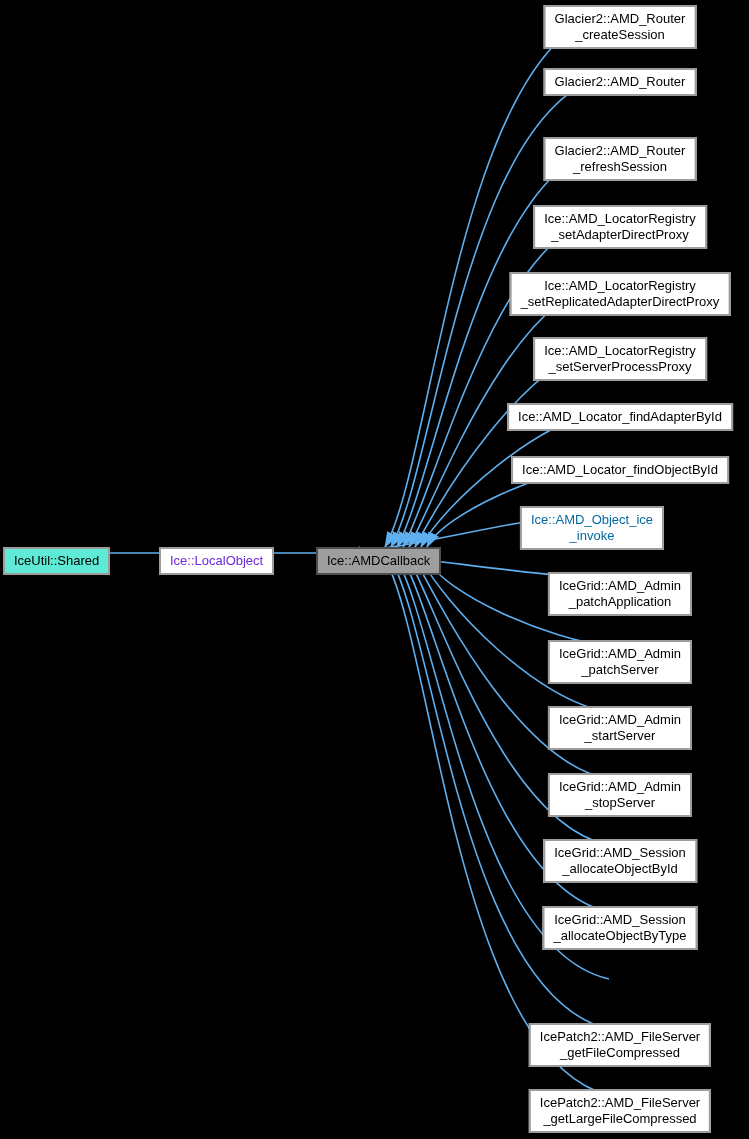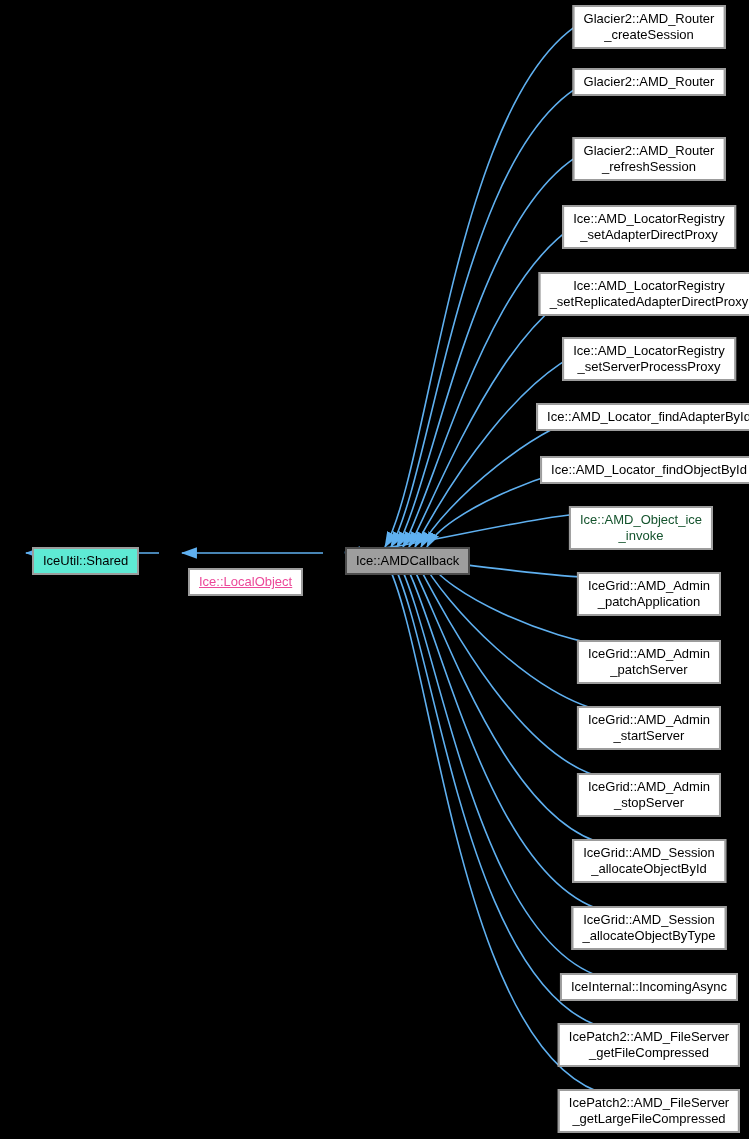--- a/index.html
+++ b/index.html
@@ -21,21 +21,20 @@
     box-sizing: border-box;
     background: #fff;
     border: 2px solid #9c9c9c;
     color: #000;
     font-size: 13px;
     line-height: 16px;
     padding: 4px 9px;
     text-align: center;
     white-space: nowrap;
     z-index: 2;
-    margin-left: 29px;
   }
   .node.highlighted {
     background: #9e9e9e;
     border-color: #4d4d4d;
   }
   .node .line { display: block; }
   .derived { transform: translateX(-50%); }
 </style>
 </head>
 <body>
@@ -64,21 +63,21 @@
       <path d="M609,779 C520.6,763.6 442.4,610.4 415,559" fill="none" stroke="#5fb0f0" stroke-width="1.6" marker-end="url(#arrowhead)"></path>
       <path d="M609,845 C506.08,824.98 441.02,618.32 409,559" fill="none" stroke="#5fb0f0" stroke-width="1.6" marker-end="url(#arrowhead)"></path>
       <path d="M609,912 C491.34000000000003,887.29 439.71,626.36 403,559" fill="none" stroke="#5fb0f0" stroke-width="1.6" marker-end="url(#arrowhead)"></path>
       <path d="M609,979 C476.6,949.6 438.4,634.4 397,559" fill="none" stroke="#5fb0f0" stroke-width="1.6" marker-end="url(#arrowhead)"></path>
       <path d="M609,1029 C465.6,996.1 435.9,640.4 391,559" fill="none" stroke="#5fb0f0" stroke-width="1.6" marker-end="url(#arrowhead)"></path>
       <path d="M609,1095 C459,1060 433,644 385,559" fill="none" stroke="#5fb0f0" stroke-width="1.6" marker-end="url(#arrowhead)"></path>
     </svg>
 <div class="node" style="background: #5eead4; border-color: rgb(156, 156, 156); color: rgb(0, 0, 0); left: 3px; top: 547px;">
       <span class="line">IceUtil::Shared</span>
     </div>
-    <div class="node" style="background: rgb(255, 255, 255); border-color: rgb(156, 156, 156); color: #ec4899; left: 159px; top: 568px; text-decoration: underline;">
+    <div class="node" style="background: rgb(255, 255, 255); border-color: rgb(156, 156, 156); color: #6d28d9; left: 159px; top: 547px;">
       <span class="line">Ice::LocalObject</span>
     </div>
     <div class="node highlighted" style="background: rgb(158, 158, 158); border-color: rgb(77, 77, 77); color: rgb(0, 0, 0); left: 316px; top: 547px;">
       <span class="line">Ice::AMDCallback</span>
     </div>
     <div class="node derived" style="background: rgb(255, 255, 255); border-color: rgb(156, 156, 156); color: rgb(0, 0, 0); left: 620px; top: 5px;">
       <span class="line">Glacier2::AMD_Router</span>
       <span class="line">_createSession</span>
     </div>
     <div class="node derived" style="background: rgb(255, 255, 255); border-color: rgb(156, 156, 156); color: rgb(0, 0, 0); left: 620px; top: 68px;">
@@ -99,21 +98,21 @@
     <div class="node derived" style="background: rgb(255, 255, 255); border-color: rgb(156, 156, 156); color: rgb(0, 0, 0); left: 620px; top: 337px;">
       <span class="line">Ice::AMD_LocatorRegistry</span>
       <span class="line">_setServerProcessProxy</span>
     </div>
     <div class="node derived" style="background: rgb(255, 255, 255); border-color: rgb(156, 156, 156); color: rgb(0, 0, 0); left: 620px; top: 456px;">
       <span class="line">Ice::AMD_Locator_findObjectById</span>
     </div>
     <div class="node derived" style="background: rgb(255, 255, 255); border-color: rgb(156, 156, 156); color: rgb(0, 0, 0); left: 620px; top: 403px;">
       <span class="line">Ice::AMD_Locator_findAdapterById</span>
     </div>
-    <div class="node derived" style="background: rgb(255, 255, 255); border-color: rgb(156, 156, 156); color: #14532d; left: 612px; top: 506px;">
+    <div class="node derived" style="background: rgb(255, 255, 255); border-color: rgb(156, 156, 156); color: #0369a1; left: 592px; top: 506px;">
       <span class="line">Ice::AMD_Object_ice</span>
       <span class="line">_invoke</span>
     </div>
     <div class="node derived" style="background: rgb(255, 255, 255); border-color: rgb(156, 156, 156); color: rgb(0, 0, 0); left: 620px; top: 572px;">
       <span class="line">IceGrid::AMD_Admin</span>
       <span class="line">_patchApplication</span>
     </div>
     <div class="node derived" style="background: rgb(255, 255, 255); border-color: rgb(156, 156, 156); color: rgb(0, 0, 0); left: 620px; top: 640px;">
       <span class="line">IceGrid::AMD_Admin</span>
       <span class="line">_patchServer</span>
@@ -127,23 +126,20 @@
       <span class="line">_stopServer</span>
     </div>
     <div class="node derived" style="background: rgb(255, 255, 255); border-color: rgb(156, 156, 156); color: rgb(0, 0, 0); left: 620px; top: 839px;">
       <span class="line">IceGrid::AMD_Session</span>
       <span class="line">_allocateObjectById</span>
     </div>
     <div class="node derived" style="background: rgb(255, 255, 255); border-color: rgb(156, 156, 156); color: rgb(0, 0, 0); left: 620px; top: 906px;">
       <span class="line">IceGrid::AMD_Session</span>
       <span class="line">_allocateObjectByType</span>
     </div>
-    <div class="node derived" style="background: rgb(255, 255, 255); border-color: rgb(156, 156, 156); color: rgb(0, 0, 0); left: 620px; top: 973px;">
-      <span class="line">IceInternal::IncomingAsync</span>
-    </div>
     <div class="node derived" style="background: rgb(255, 255, 255); border-color: rgb(156, 156, 156); color: rgb(0, 0, 0); left: 620px; top: 1023px;">
       <span class="line">IcePatch2::AMD_FileServer</span>
       <span class="line">_getFileCompressed</span>
     </div>
     <div class="node derived" style="background: rgb(255, 255, 255); border-color: rgb(156, 156, 156); color: rgb(0, 0, 0); left: 620px; top: 1089px;">
       <span class="line">IcePatch2::AMD_FileServer</span>
       <span class="line">_getLargeFileCompressed</span>
     </div>
   </div>
 

